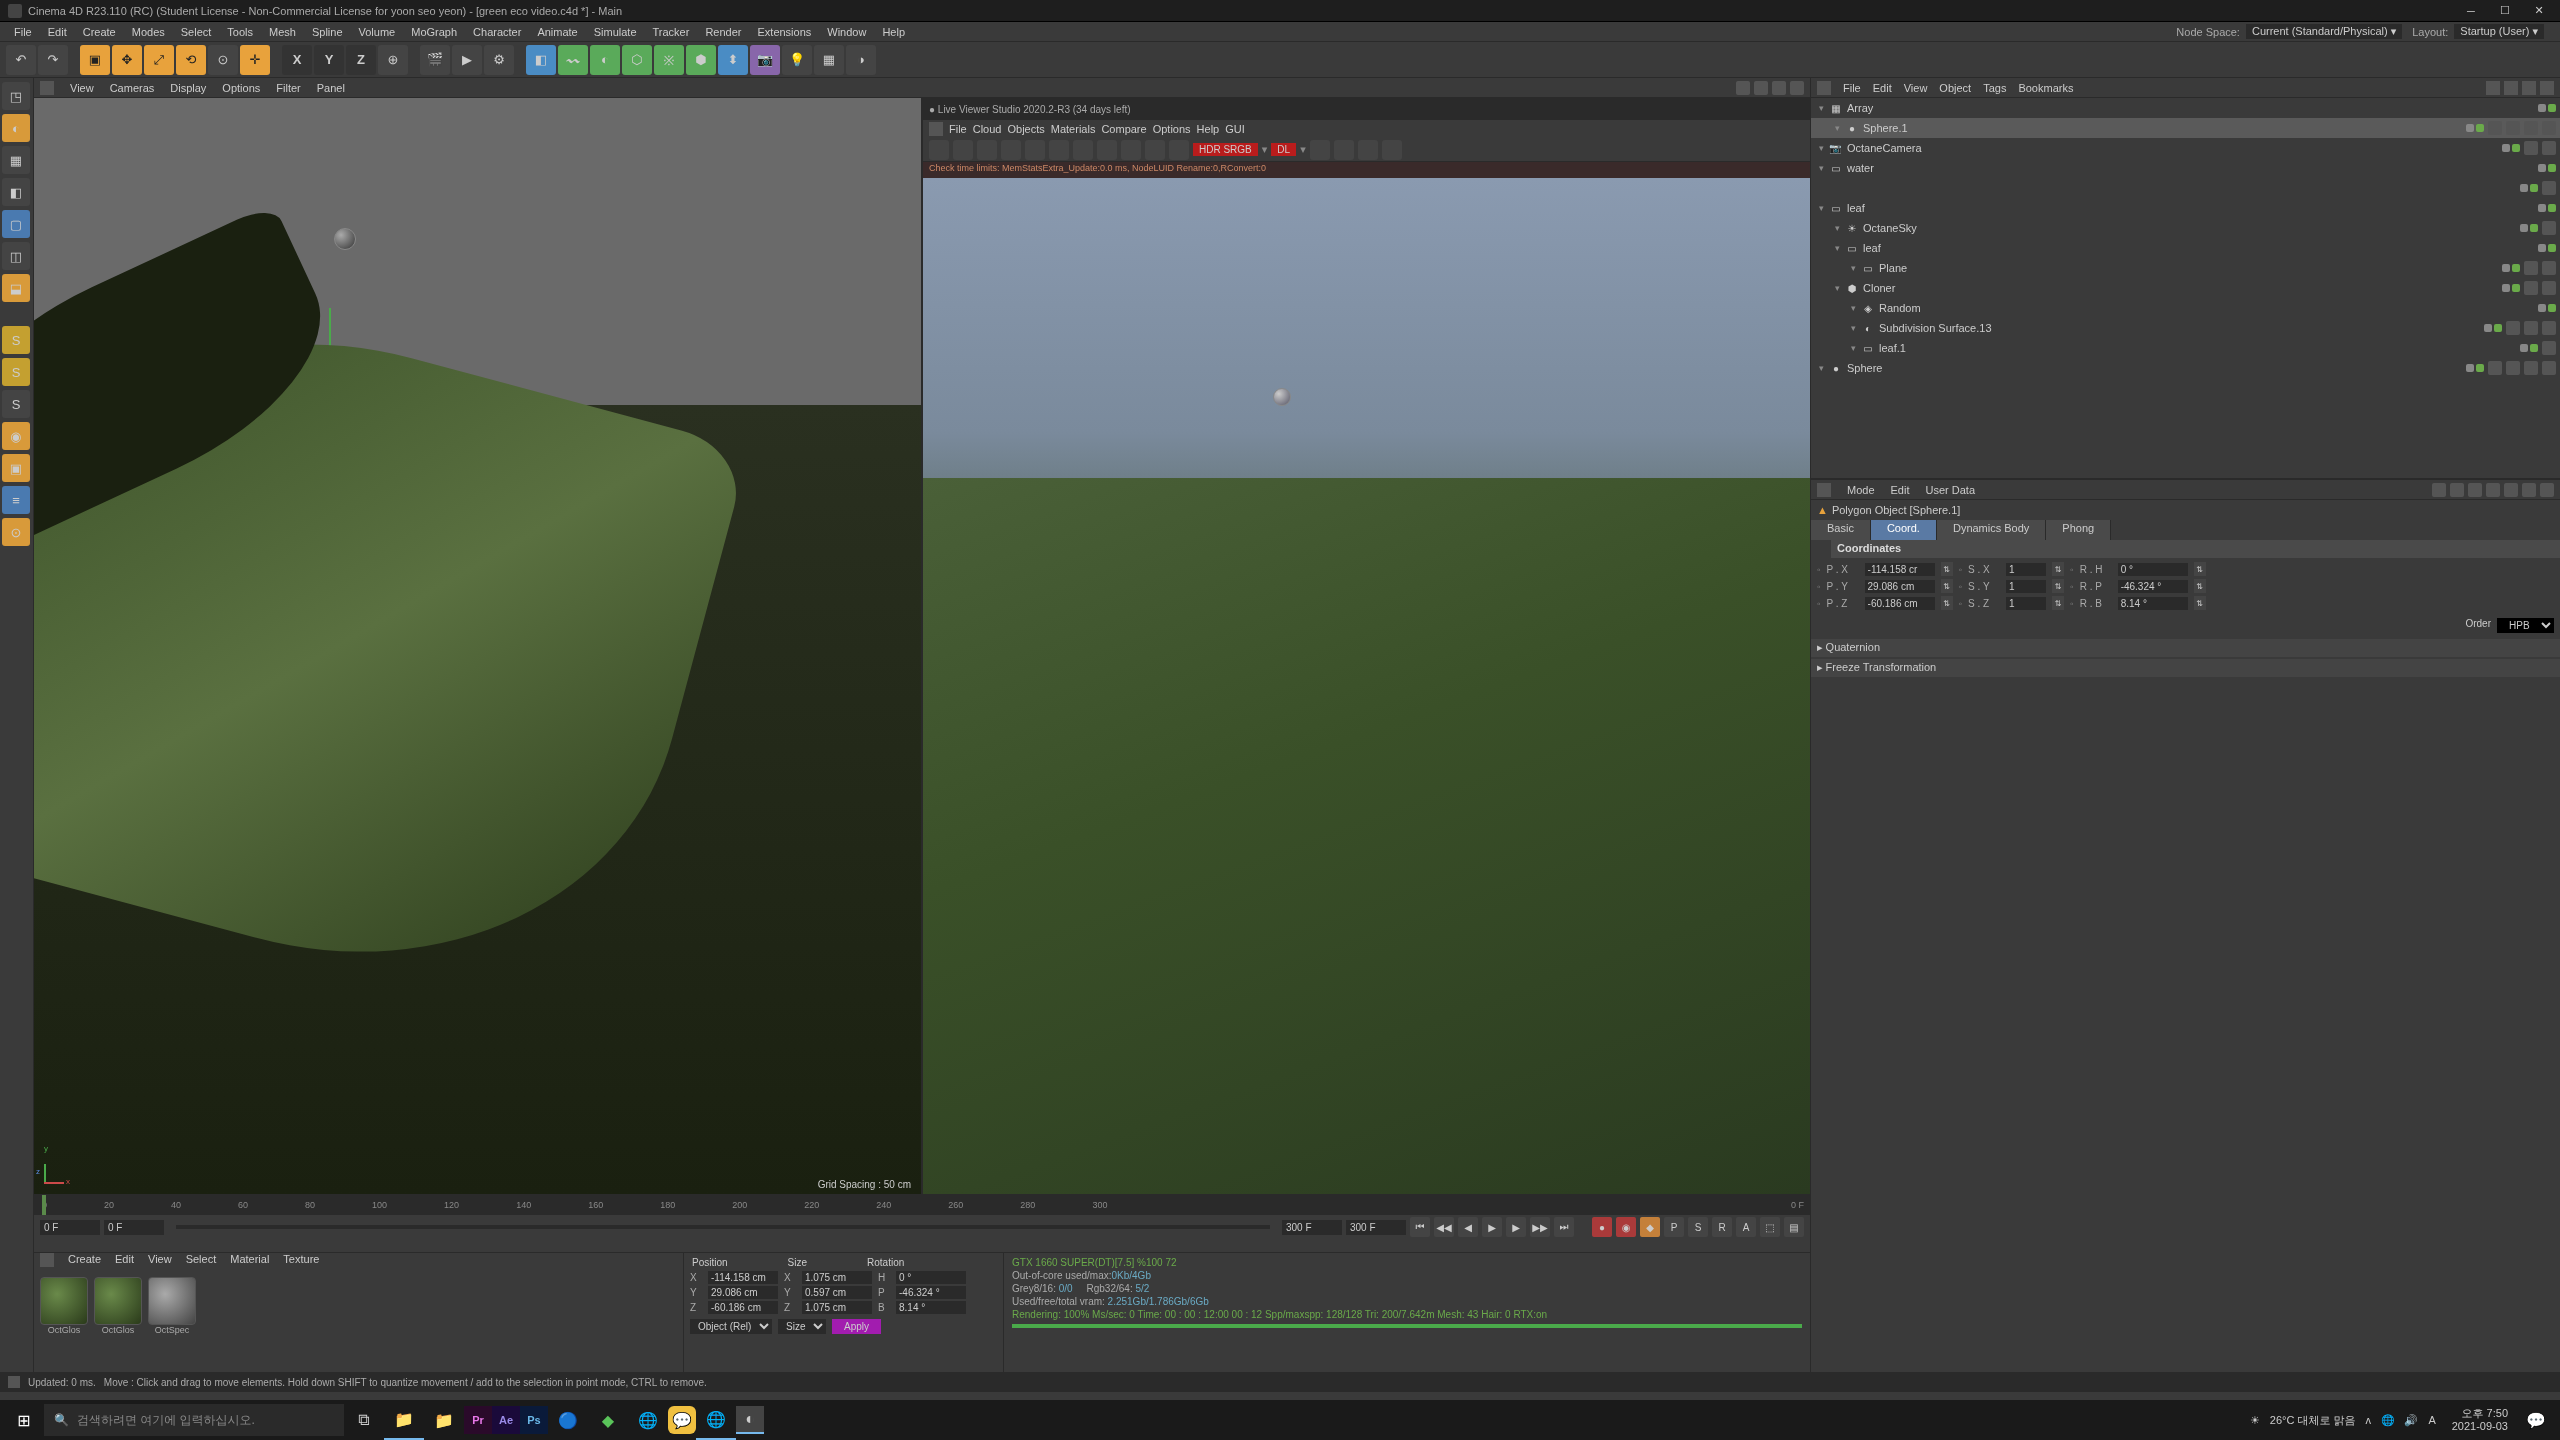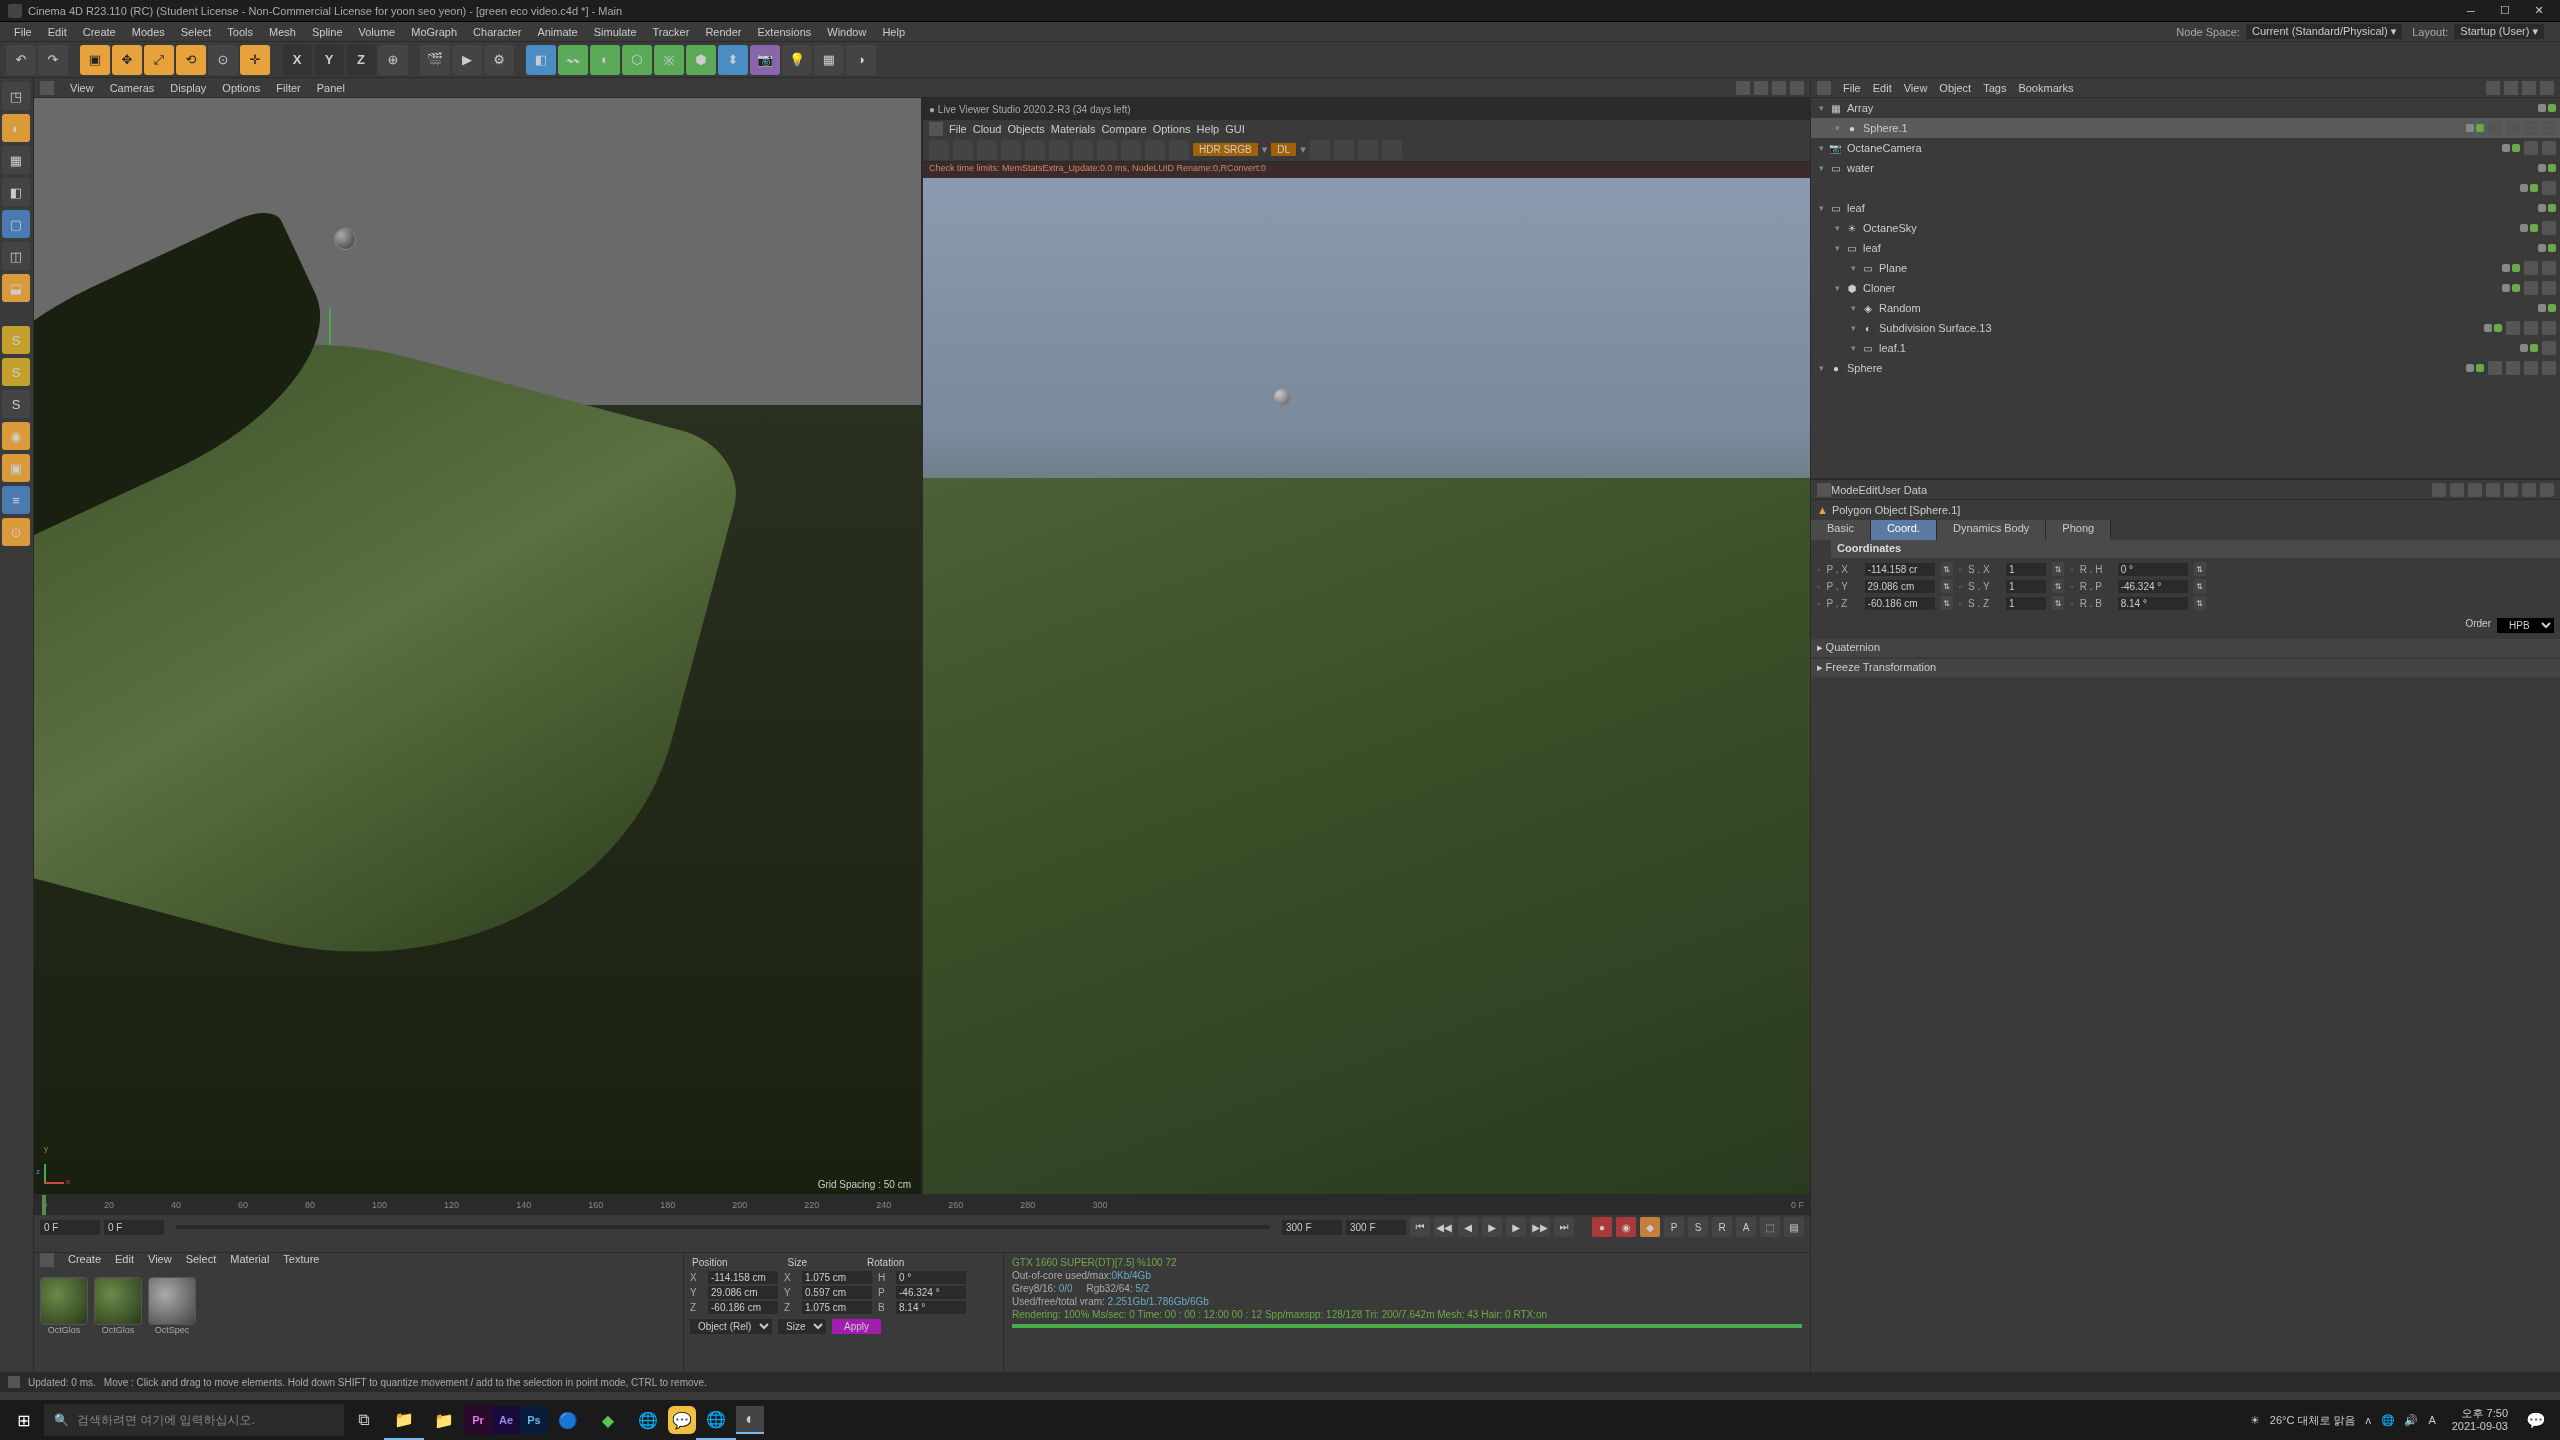--- a/index.html
+++ b/index.html
@@ -47,21 +47,21 @@
 .vp-camera-drop { position: absolute; left: 440px; top: 2px; font-size: 10px; color: #ccc; background: #333; padding: 1px 6px; }
 
 
 .vp-split { flex: 1; display: flex; min-height: 0; }
 .vp-left { flex: 1; background: linear-gradient(180deg, #6a6a6a 0%, #6a6a6a 28%, #2a3020 28%, #1a2010 100%); position: relative; border-right: 2px solid #2a2a2a; overflow: hidden; }
 .vp-right-wrap { flex: 1; display: flex; flex-direction: column; }
 .lv-titlebar { height: 22px; background: #2a2a2a; display: flex; align-items: center; padding: 0 6px; font-size: 10px; color: #aaa; }
 .lv-menubar { height: 18px; background: #3a3a3a; display: flex; align-items: center; padding: 0 6px; gap: 6px; font-size: 11px; color: #ccc; }
 .lv-toolbar { height: 24px; background: #3a3a3a; display: flex; align-items: center; padding: 0 6px; gap: 4px; border-bottom: 1px solid #2a2a2a; }
 .lv-tool { width: 20px; height: 20px; background: #444; border-radius: 3px; }
-.lv-select { background: #a16207; color: #ccc; padding: 1px 6px; font-size: 10px; }
+.lv-select { background: #b91c1c; color: #ccc; padding: 1px 6px; font-size: 10px; }
 .lv-warning { height: 16px; background: #3a2a2a; color: #cc8866; font-size: 9px; padding: 1px 6px; }
 .vp-right { flex: 1; background: linear-gradient(180deg, #8a9ab0 0%, #7a8a9c 25%, #4a5a4a 45%, #3a4a30 55%, #4a5a3a 70%, #2a3a24 100%); position: relative; overflow: hidden; }
 
 
 .sphere-icon { position: absolute; width: 22px; height: 22px; border-radius: 50%; background: radial-gradient(circle at 30% 30%, #aaa, #333); border: 1px solid #888; }
 .bot-axis { position: absolute; left: 10px; bottom: 10px; width: 30px; height: 30px; }
 .grid-txt { position: absolute; right: 10px; bottom: 4px; font-size: 10px; color: #ccc; }
 .leaf-shape { position: absolute; background: linear-gradient(135deg, #3a5028 0%, #5a7040 50%, #2a3a1a 100%); border-radius: 50% 10% 50% 10%; transform-origin: center; }
 
 
@@ -109,21 +109,21 @@
 .tree-icon { width: 14px; height: 14px; margin-right: 4px; display: inline-flex; align-items: center; justify-content: center; font-size: 10px; }
 .tree-name { flex: 1; color: #ccc; }
 .tree-dots { display: flex; gap: 2px; align-items: center; }
 .dot { width: 8px; height: 8px; border-radius: 2px; }
 .dot.green { background: #6aaa4a; }
 .dot.grey { background: #888; }
 .tag-icon { width: 14px; height: 14px; background: #555; margin-left: 2px; border-radius: 2px; }
 
 
 .attr-panel { flex: 1; display: flex; flex-direction: column; border-top: 2px solid #2a2a2a; }
-.attr-menubar { height: 20px; display: flex; align-items: center; padding: 0 6px; gap: 0; font-size: 11px; border-bottom: 1px solid #2a2a2a; }
+.attr-menubar { height: 20px; display: flex; align-items: center; padding: 0 6px; gap: 16px; font-size: 11px; border-bottom: 1px solid #2a2a2a; }
 .attr-menubar .right-icons { margin-left: auto; display: flex; gap: 4px; }
 .attr-menubar .ri { width: 14px; height: 14px; background: #555; border-radius: 2px; }
 .attr-title { height: 20px; background: #3a3a3a; display: flex; align-items: center; padding: 0 6px; font-size: 11px; color: #ccc; }
 .attr-tabs { display: flex; height: 20px; }
 .attr-tab { padding: 2px 16px; font-size: 11px; background: #4a4a4a; color: #ccc; border-right: 1px solid #2a2a2a; }
 .attr-tab.active { background: #5a7aa4; color: #fff; }
 .attr-section-title { height: 18px; background: #4a4a4a; padding: 2px 6px; font-size: 11px; font-weight: bold; color: #ddd; margin-left: 20px; }
 .attr-grid { padding: 4px 6px; display: flex; flex-direction: column; gap: 3px; font-size: 10px; }
 .attr-row { display: flex; align-items: center; gap: 6px; }
 .attr-row .lbl { color: #aaa; width: 32px; }

